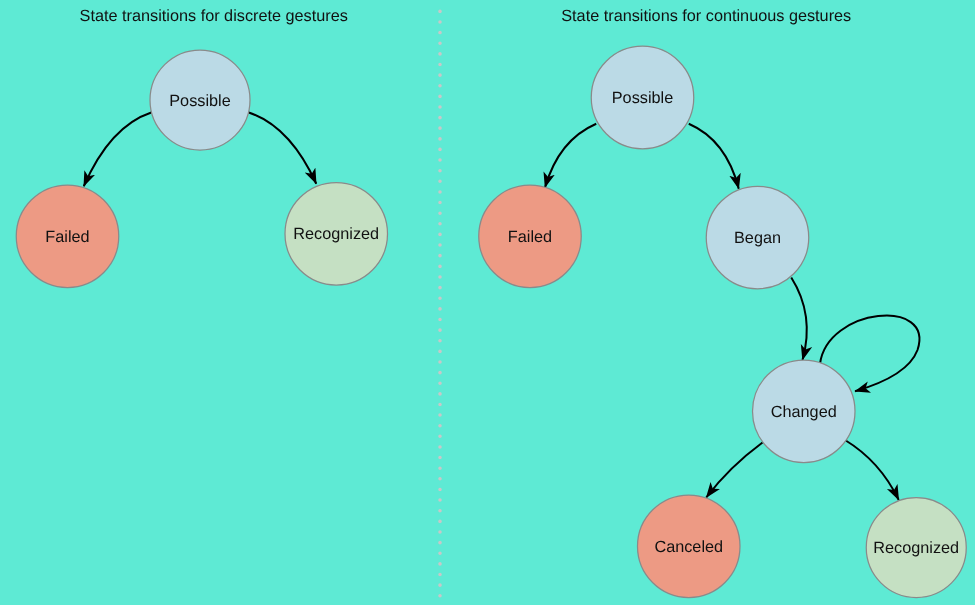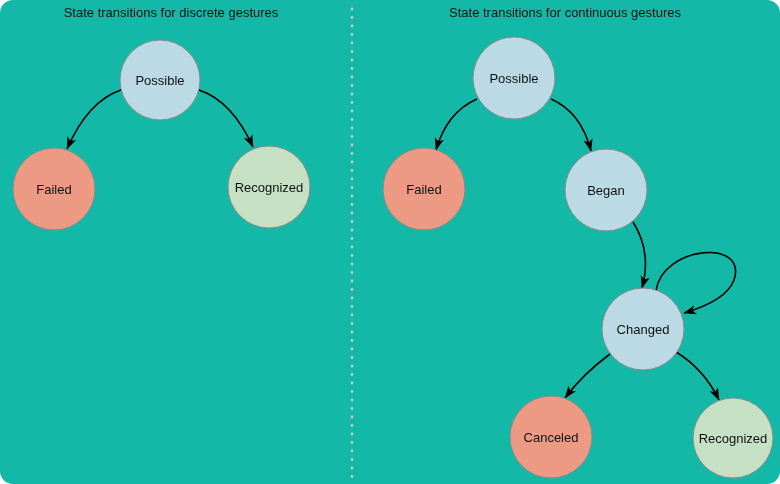--- a/index.html
+++ b/index.html
@@ -1,23 +1,22 @@
 <!DOCTYPE html>
 <html><head>
 <meta charset="utf-8">
 <style>
   html, body { margin: 0; padding: 0; background: #ffffff; }
   .canvas {
     position: relative;
     width: 780px;
     height: 484px;
-    background: #14b8a6;
+    background: #5eead4;
     overflow: hidden;
     font-family: "Liberation Sans", "DejaVu Sans", sans-serif;
-    border-radius: 13px;
   }
   svg { display: block; }
   svg text {
     font-family: "Liberation Sans", "DejaVu Sans", sans-serif;
     fill: #111111;
   }
   .title-text { font-size: 13px; }
   .node-label { font-size: 13px; }
   circle.node { stroke: #8a8a8a; stroke-width: 1; }
   path.edge { fill: none; stroke-width: 1.6; }

